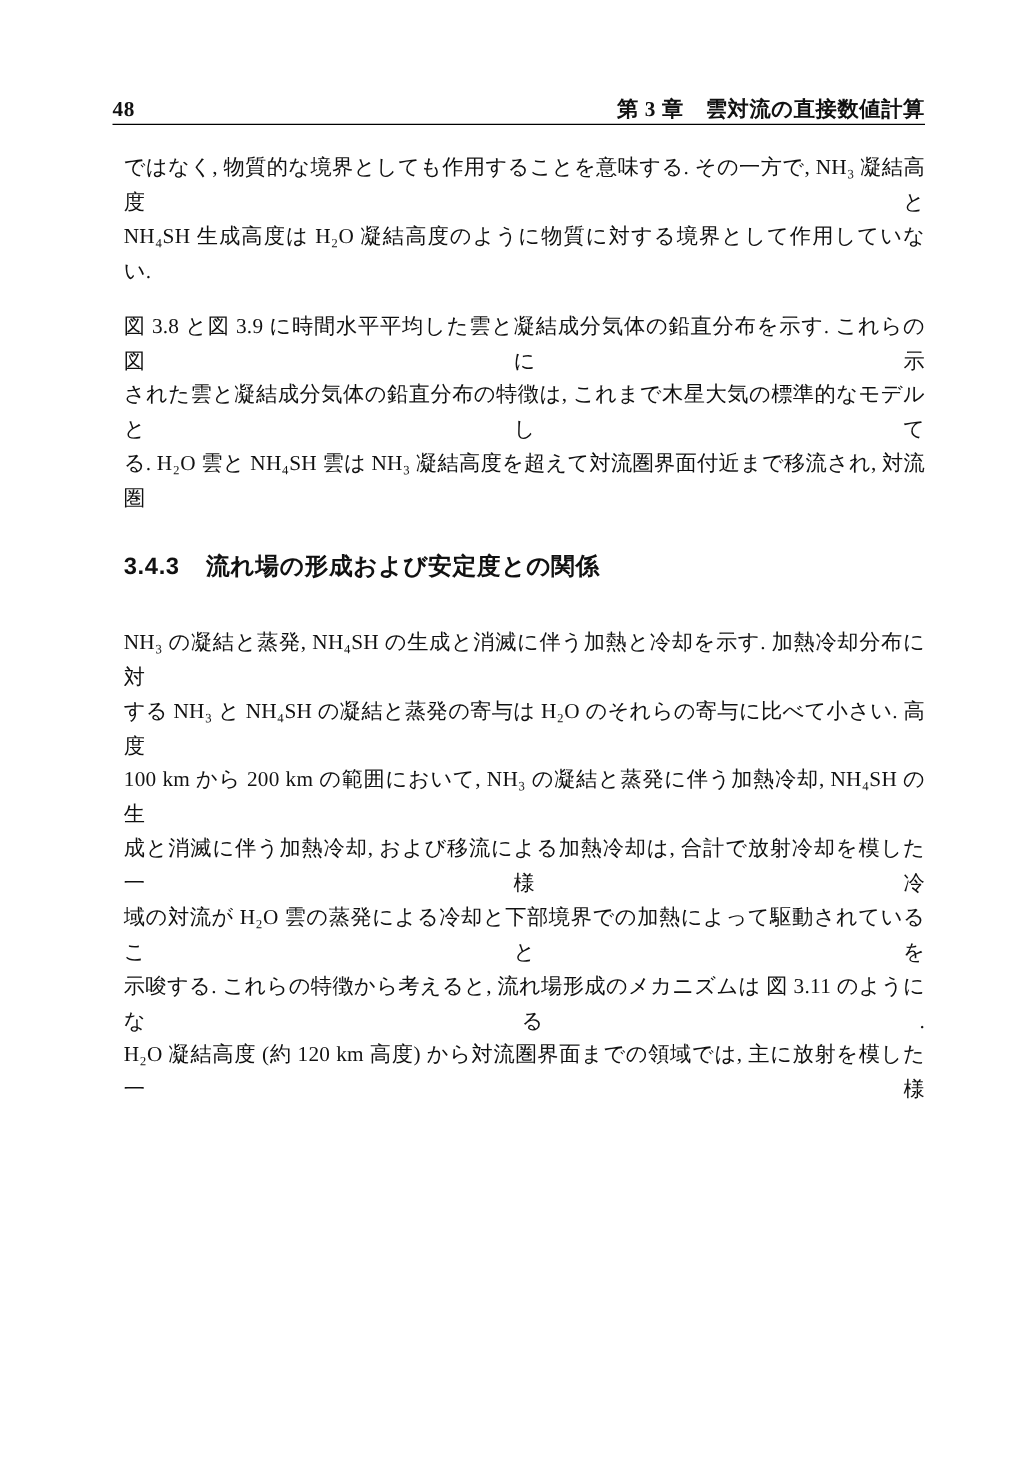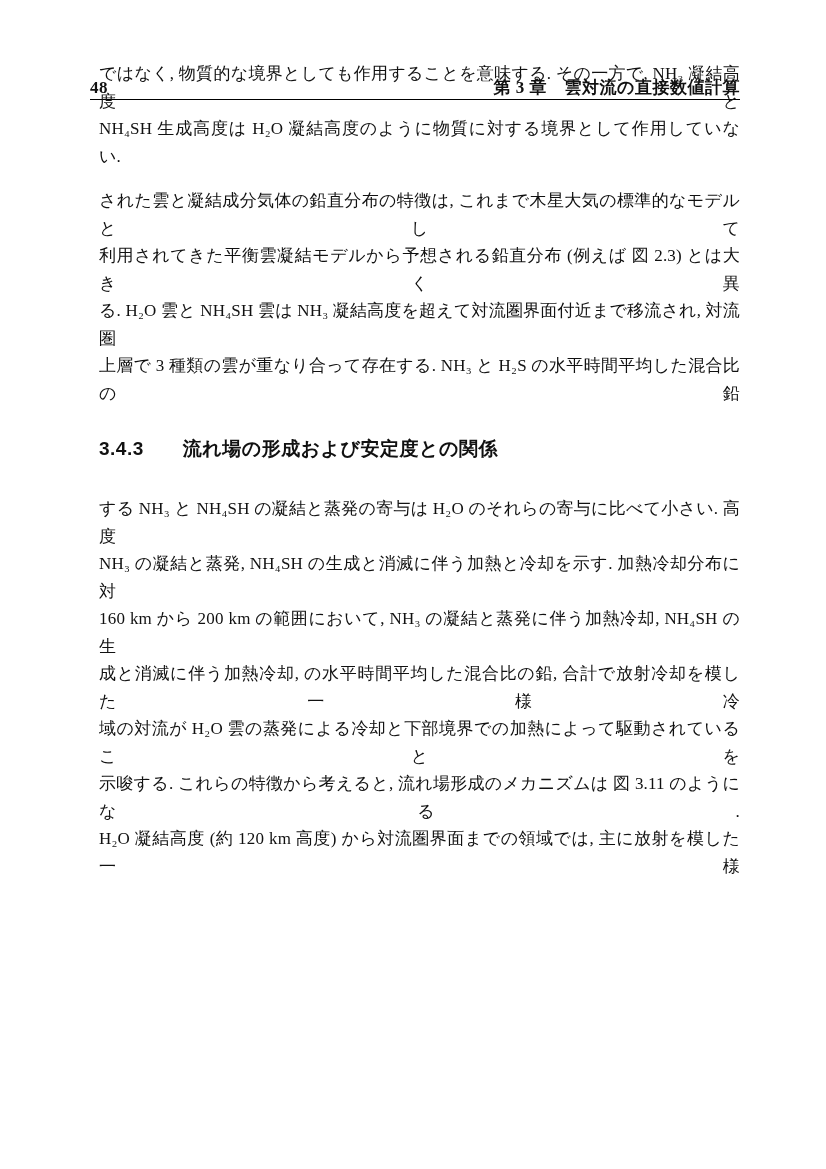--- a/index.html
+++ b/index.html
@@ -61,24 +61,24 @@
   }
   .heading {
     margin: 0;
     font-family: "Liberation Sans", "DejaVu Sans", sans-serif;
     font-weight: bold;
     font-size: 19px;
     line-height: 25px;
     letter-spacing: 0.5px;
   }
   .heading .h-num {
-    margin-right: 39px;
+    margin-right: 21px;
   }
   
-  .block-0 { margin-top: 60px; }
+  .block-0 { margin-top: 120px; }
   .block-1 { margin-top: 17px; }
   .block-2 { margin-top: 29px; }
   .block-3 { margin-top: 34px; }
 </style>
 </head>
 <body>
 
 <div class="page">
 
   <header class="running-header">
@@ -86,30 +86,29 @@
     <span class="chapter-title">第 3 章　雲対流の直接数値計算</span>
   </header>
 
   <main class="page-body">
 
   <div class="para block-0">
         <div class="line">ではなく, 物質的な境界としても作用することを意味する. その一方で, NH₃ 凝結高度と</div>
         <div class="line last">NH₄SH 生成高度は H₂O 凝結高度のように物質に対する境界として作用していない.</div>
       </div>
       <div class="para block-1">
+        <div class="line">図 3.8 と図 3.9 に時間水平平均した雲と凝結成分気体の鉛直分布を示す. これらの図に示</div>
         <div class="line">された雲と凝結成分気体の鉛直分布の特徴は, これまで木星大気の標準的なモデルとして</div>
-        <div class="line">利用されてきた平衡雲凝結モデルから予想される鉛直分布 (例えば 図 2.3) とは大きく異</div>
         <div class="line">る. H₂O 雲と NH₄SH 雲は NH₃ 凝結高度を超えて対流圏界面付近まで移流され, 対流圏</div>
-        <div class="line">上層で 3 種類の雲が重なり合って存在する. NH₃ と H₂S の水平時間平均した混合比の鉛</div>
       </div>
       <h2 class="heading block-2"><span class="h-num">3.4.3</span><span class="h-title">流れ場の形成および安定度との関係</span></h2>
       <div class="para block-3">
+        <div class="line">NH₃ の凝結と蒸発, NH₄SH の生成と消滅に伴う加熱と冷却を示す. 加熱冷却分布に対</div>
         <div class="line">する NH₃ と NH₄SH の凝結と蒸発の寄与は H₂O のそれらの寄与に比べて小さい. 高度</div>
-        <div class="line">NH₃ の凝結と蒸発, NH₄SH の生成と消滅に伴う加熱と冷却を示す. 加熱冷却分布に対</div>
-        <div class="line">160 km から 200 km の範囲において, NH₃ の凝結と蒸発に伴う加熱冷却, NH₄SH の生</div>
-        <div class="line">成と消滅に伴う加熱冷却, の水平時間平均した混合比の鉛, 合計で放射冷却を模した一様冷</div>
+        <div class="line">100 km から 200 km の範囲において, NH₃ の凝結と蒸発に伴う加熱冷却, NH₄SH の生</div>
+        <div class="line">成と消滅に伴う加熱冷却, および移流による加熱冷却は, 合計で放射冷却を模した一様冷</div>
         <div class="line">域の対流が H₂O 雲の蒸発による冷却と下部境界での加熱によって駆動されていることを</div>
         <div class="line">示唆する. これらの特徴から考えると, 流れ場形成のメカニズムは 図 3.11 のようになる.</div>
         <div class="line">H₂O 凝結高度 (約 120 km 高度) から対流圏界面までの領域では, 主に放射を模した一様</div>
       </div>
     </main>
 
 </div>
 
 </body></html>

